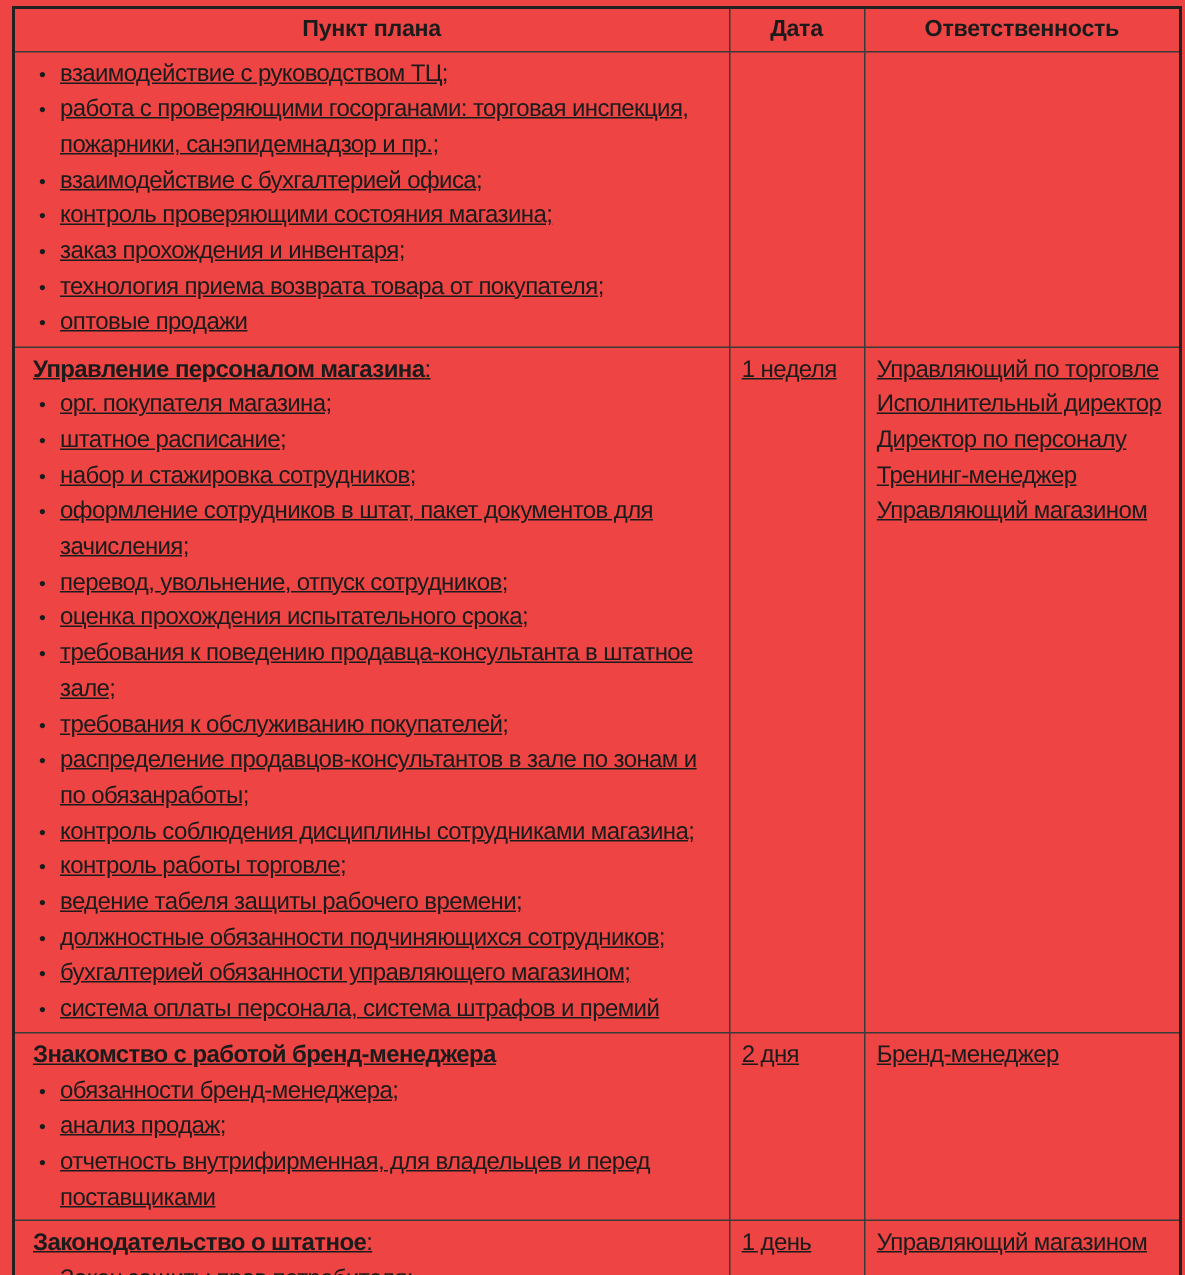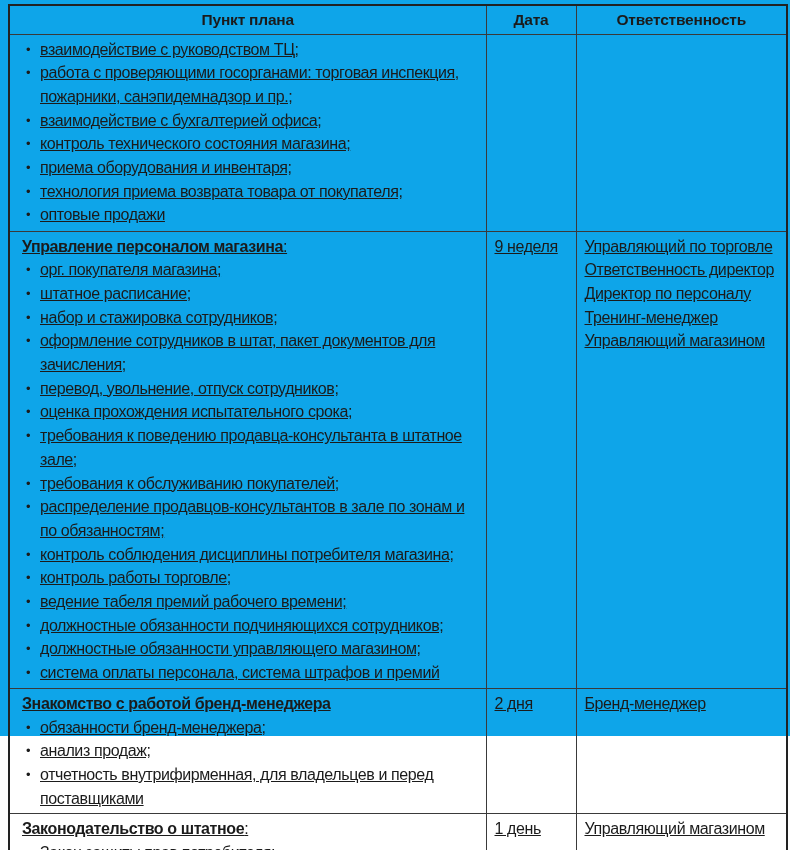--- a/index.html
+++ b/index.html
@@ -3,21 +3,21 @@
 <meta charset="utf-8">
 <style>
   * { box-sizing: border-box; margin: 0; padding: 0; }
   html, body { background: #ffffff; }
   body {
     width: 790px; height: 850px;
     font-family: "Liberation Sans", "DejaVu Sans", sans-serif;
     color: #1b1b1b;
     overflow: hidden;
   }
-  .page { position: relative; width: 790px; height: 736px; background: #0ea5e9; }
+  .page { position: relative; width: 790px; height: 850px; background: #ef4444; }
 
   table.plan {
     position: absolute; left: 8px; top: 4px;
     width: 778px;
     border-collapse: collapse;
     table-layout: fixed;
     border: 2.5px solid #222222;
     border-bottom: 4.5px solid #222222;
   }
   col.c-plan { width: 477px; }
@@ -79,56 +79,56 @@
         <th>Ответственность</th>
       </tr>
     </thead>
     <tbody>
         <tr>
           <td class="plan-cell">
             <ul class="items">
               <li>взаимодействие с руководством ТЦ;</li>
               <li>работа с проверяющими госорганами: торговая инспекция, пожарники, санэпидемнадзор и пр.;</li>
               <li>взаимодействие с бухгалтерией офиса;</li>
-              <li>контроль технического состояния магазина;</li>
-              <li>приема оборудования и инвентаря;</li>
+              <li>контроль проверяющими состояния магазина;</li>
+              <li>заказ прохождения и инвентаря;</li>
               <li>технология приема возврата товара от покупателя;</li>
               <li>оптовые продажи</li>
             </ul>
           </td>
           <td class="date-cell"></td>
           <td class="resp-cell"></td>
         </tr>
         <tr>
           <td class="plan-cell">
             <div class="row-title"><span>Управление персоналом магазина</span><span class="suffix">:</span></div>
             <ul class="items">
               <li>орг. покупателя магазина;</li>
               <li>штатное расписание;</li>
               <li>набор и стажировка сотрудников;</li>
               <li>оформление сотрудников в штат, пакет документов для зачисления;</li>
               <li>перевод, увольнение, отпуск сотрудников;</li>
               <li>оценка прохождения испытательного срока;</li>
               <li>требования к поведению продавца-консультанта в штатное зале;</li>
               <li>требования к обслуживанию покупателей;</li>
-              <li>распределение продавцов-консультантов в зале по зонам и по обязан­ностям;</li>
-              <li>контроль соблюдения дисциплины потребителя магазина;</li>
+              <li>распределение продавцов-консультантов в зале по зонам и по обязан­работы;</li>
+              <li>контроль соблюдения дисциплины сотрудниками магазина;</li>
               <li>контроль работы торговле;</li>
-              <li>ведение табеля премий рабочего времени;</li>
+              <li>ведение табеля защиты рабочего времени;</li>
               <li>должностные обязанности подчиняющихся сотрудников;</li>
-              <li>должностные обязанности управляющего магазином;</li>
+              <li>бухгалтерией обязанности управляющего магазином;</li>
               <li>система оплаты персонала, система штрафов и премий</li>
             </ul>
           </td>
           <td class="date-cell">
-            <div>9 неделя</div>
+            <div>1 неделя</div>
           </td>
           <td class="resp-cell">
             <div>Управляющий по торговле</div>
-            <div>Ответственность директор</div>
+            <div>Исполнительный директор</div>
             <div>Директор по персоналу</div>
             <div>Тренинг-менеджер</div>
             <div>Управляющий магазином</div>
           </td>
         </tr>
         <tr>
           <td class="plan-cell">
             <div class="row-title"><span>Знакомство с работой бренд-менеджера</span></div>
             <ul class="items">
               <li>обязанности бренд-менеджера;</li>

